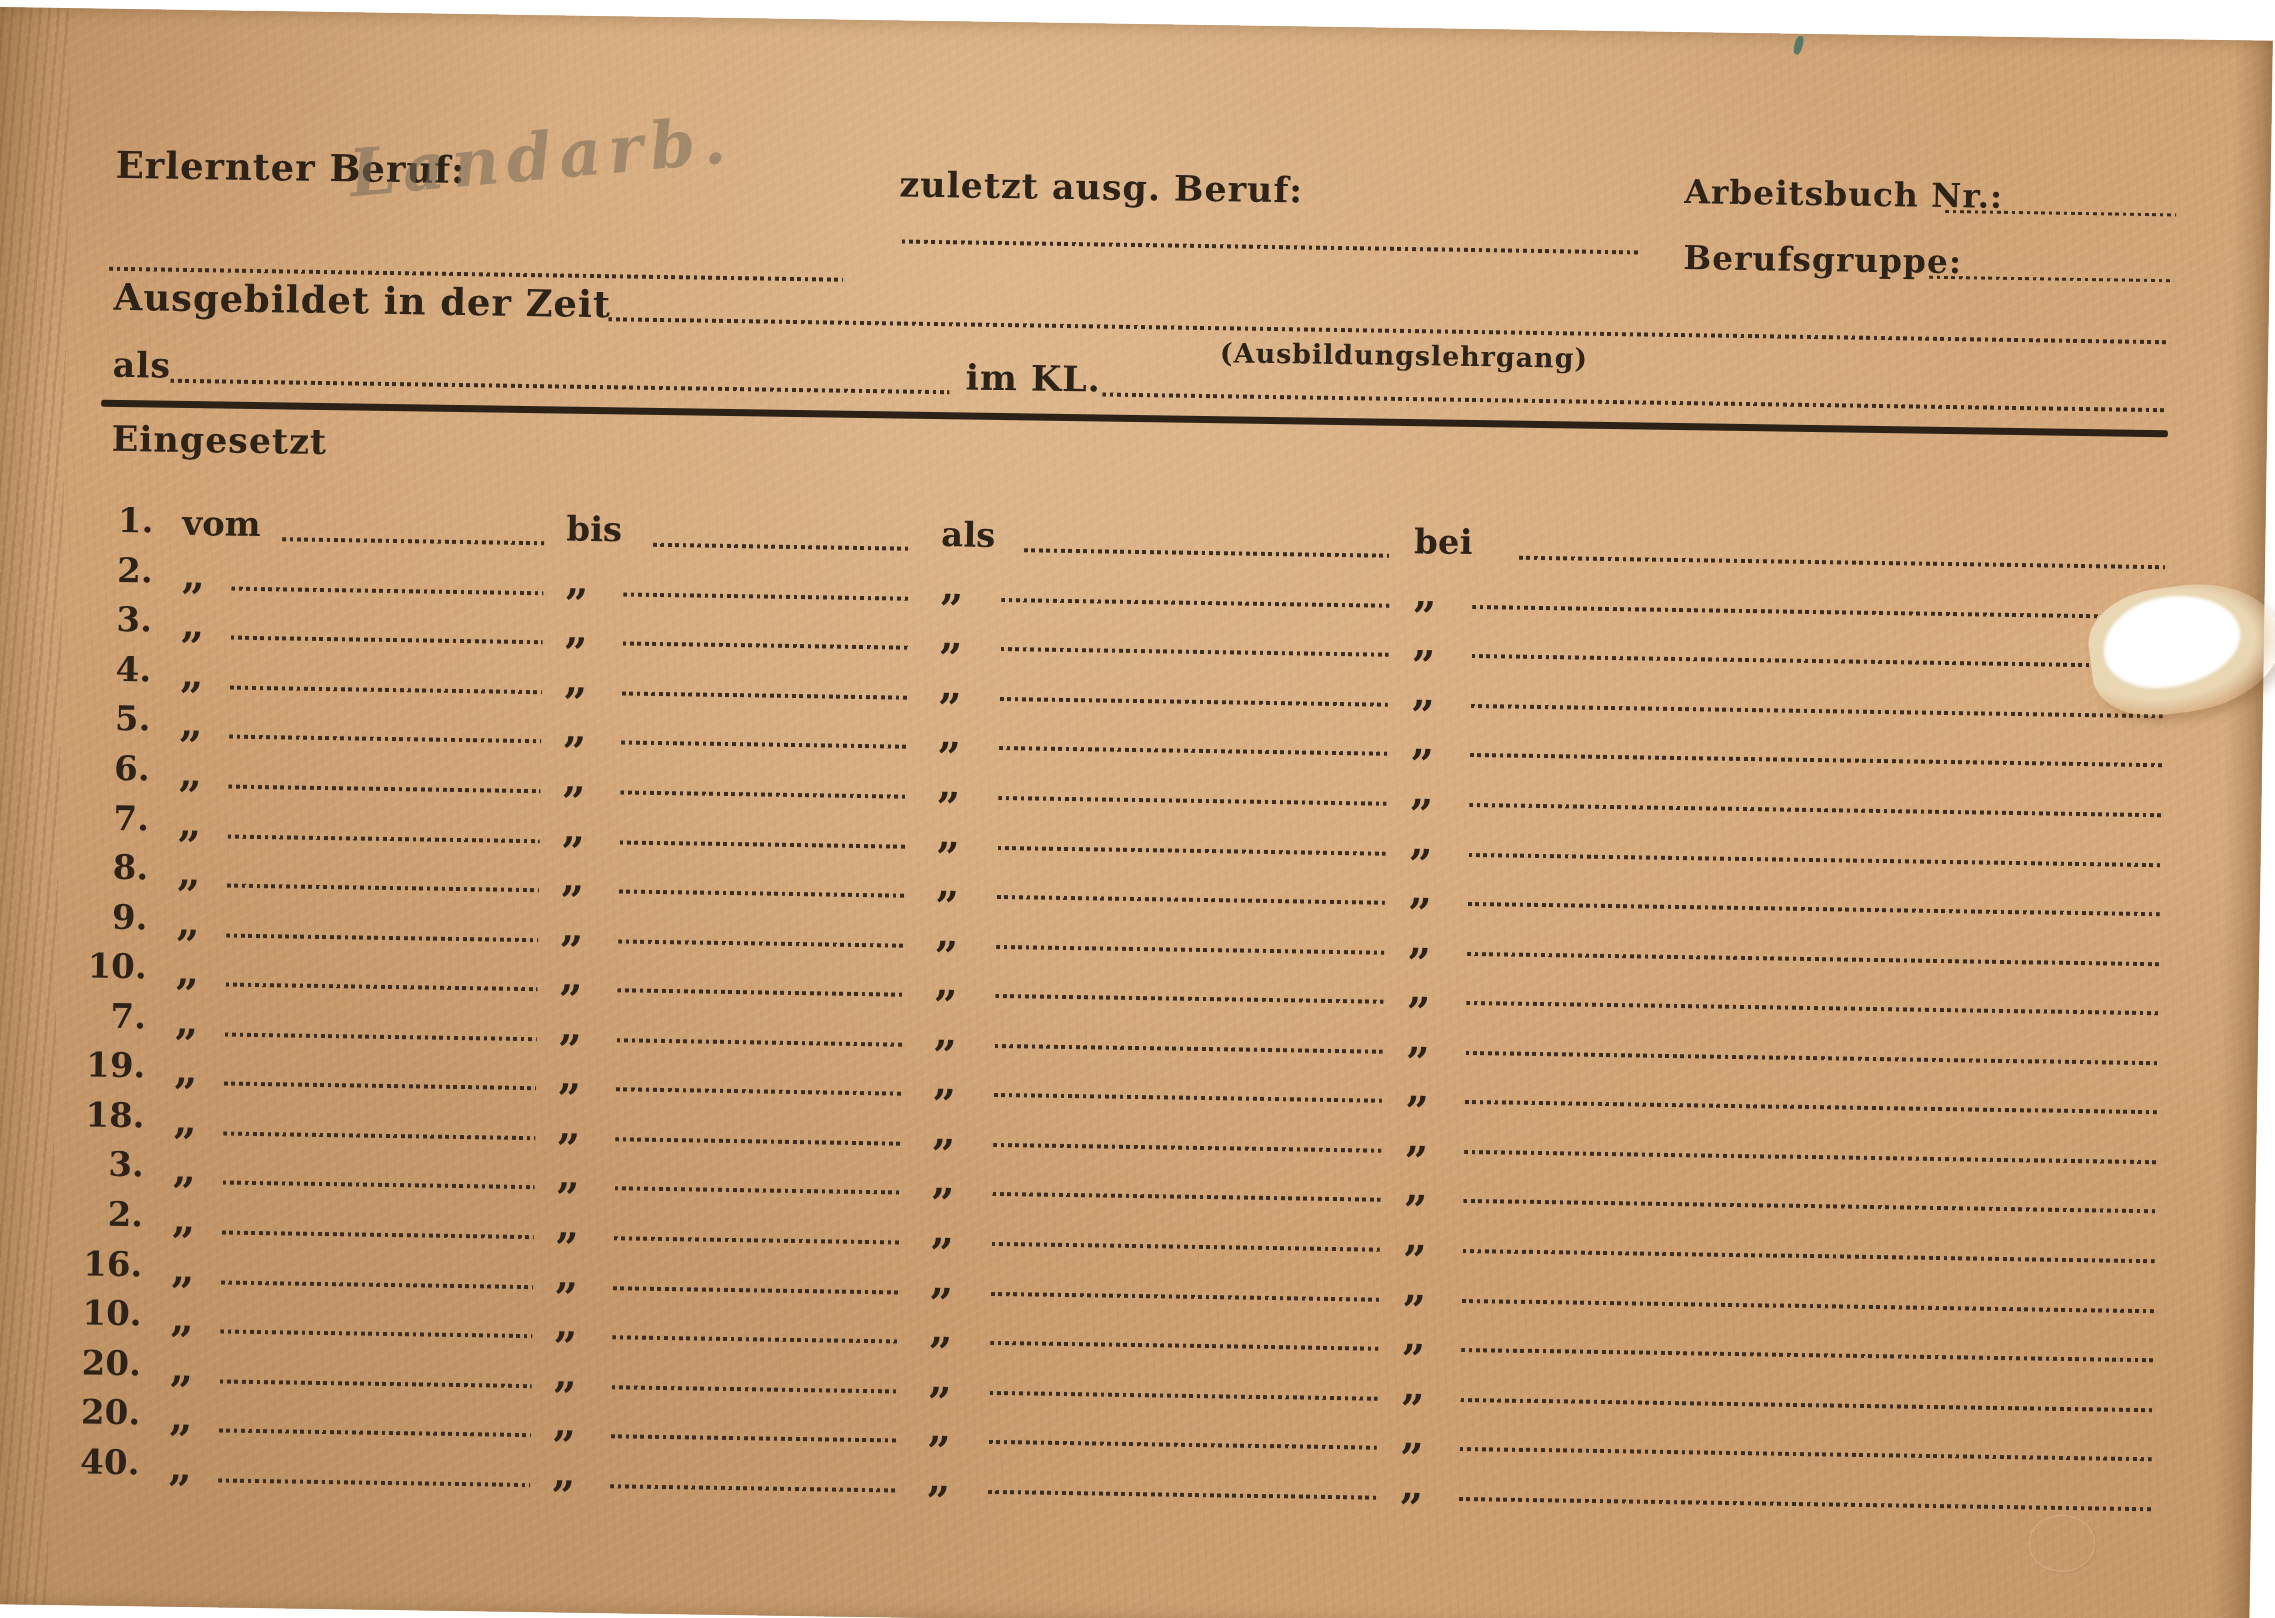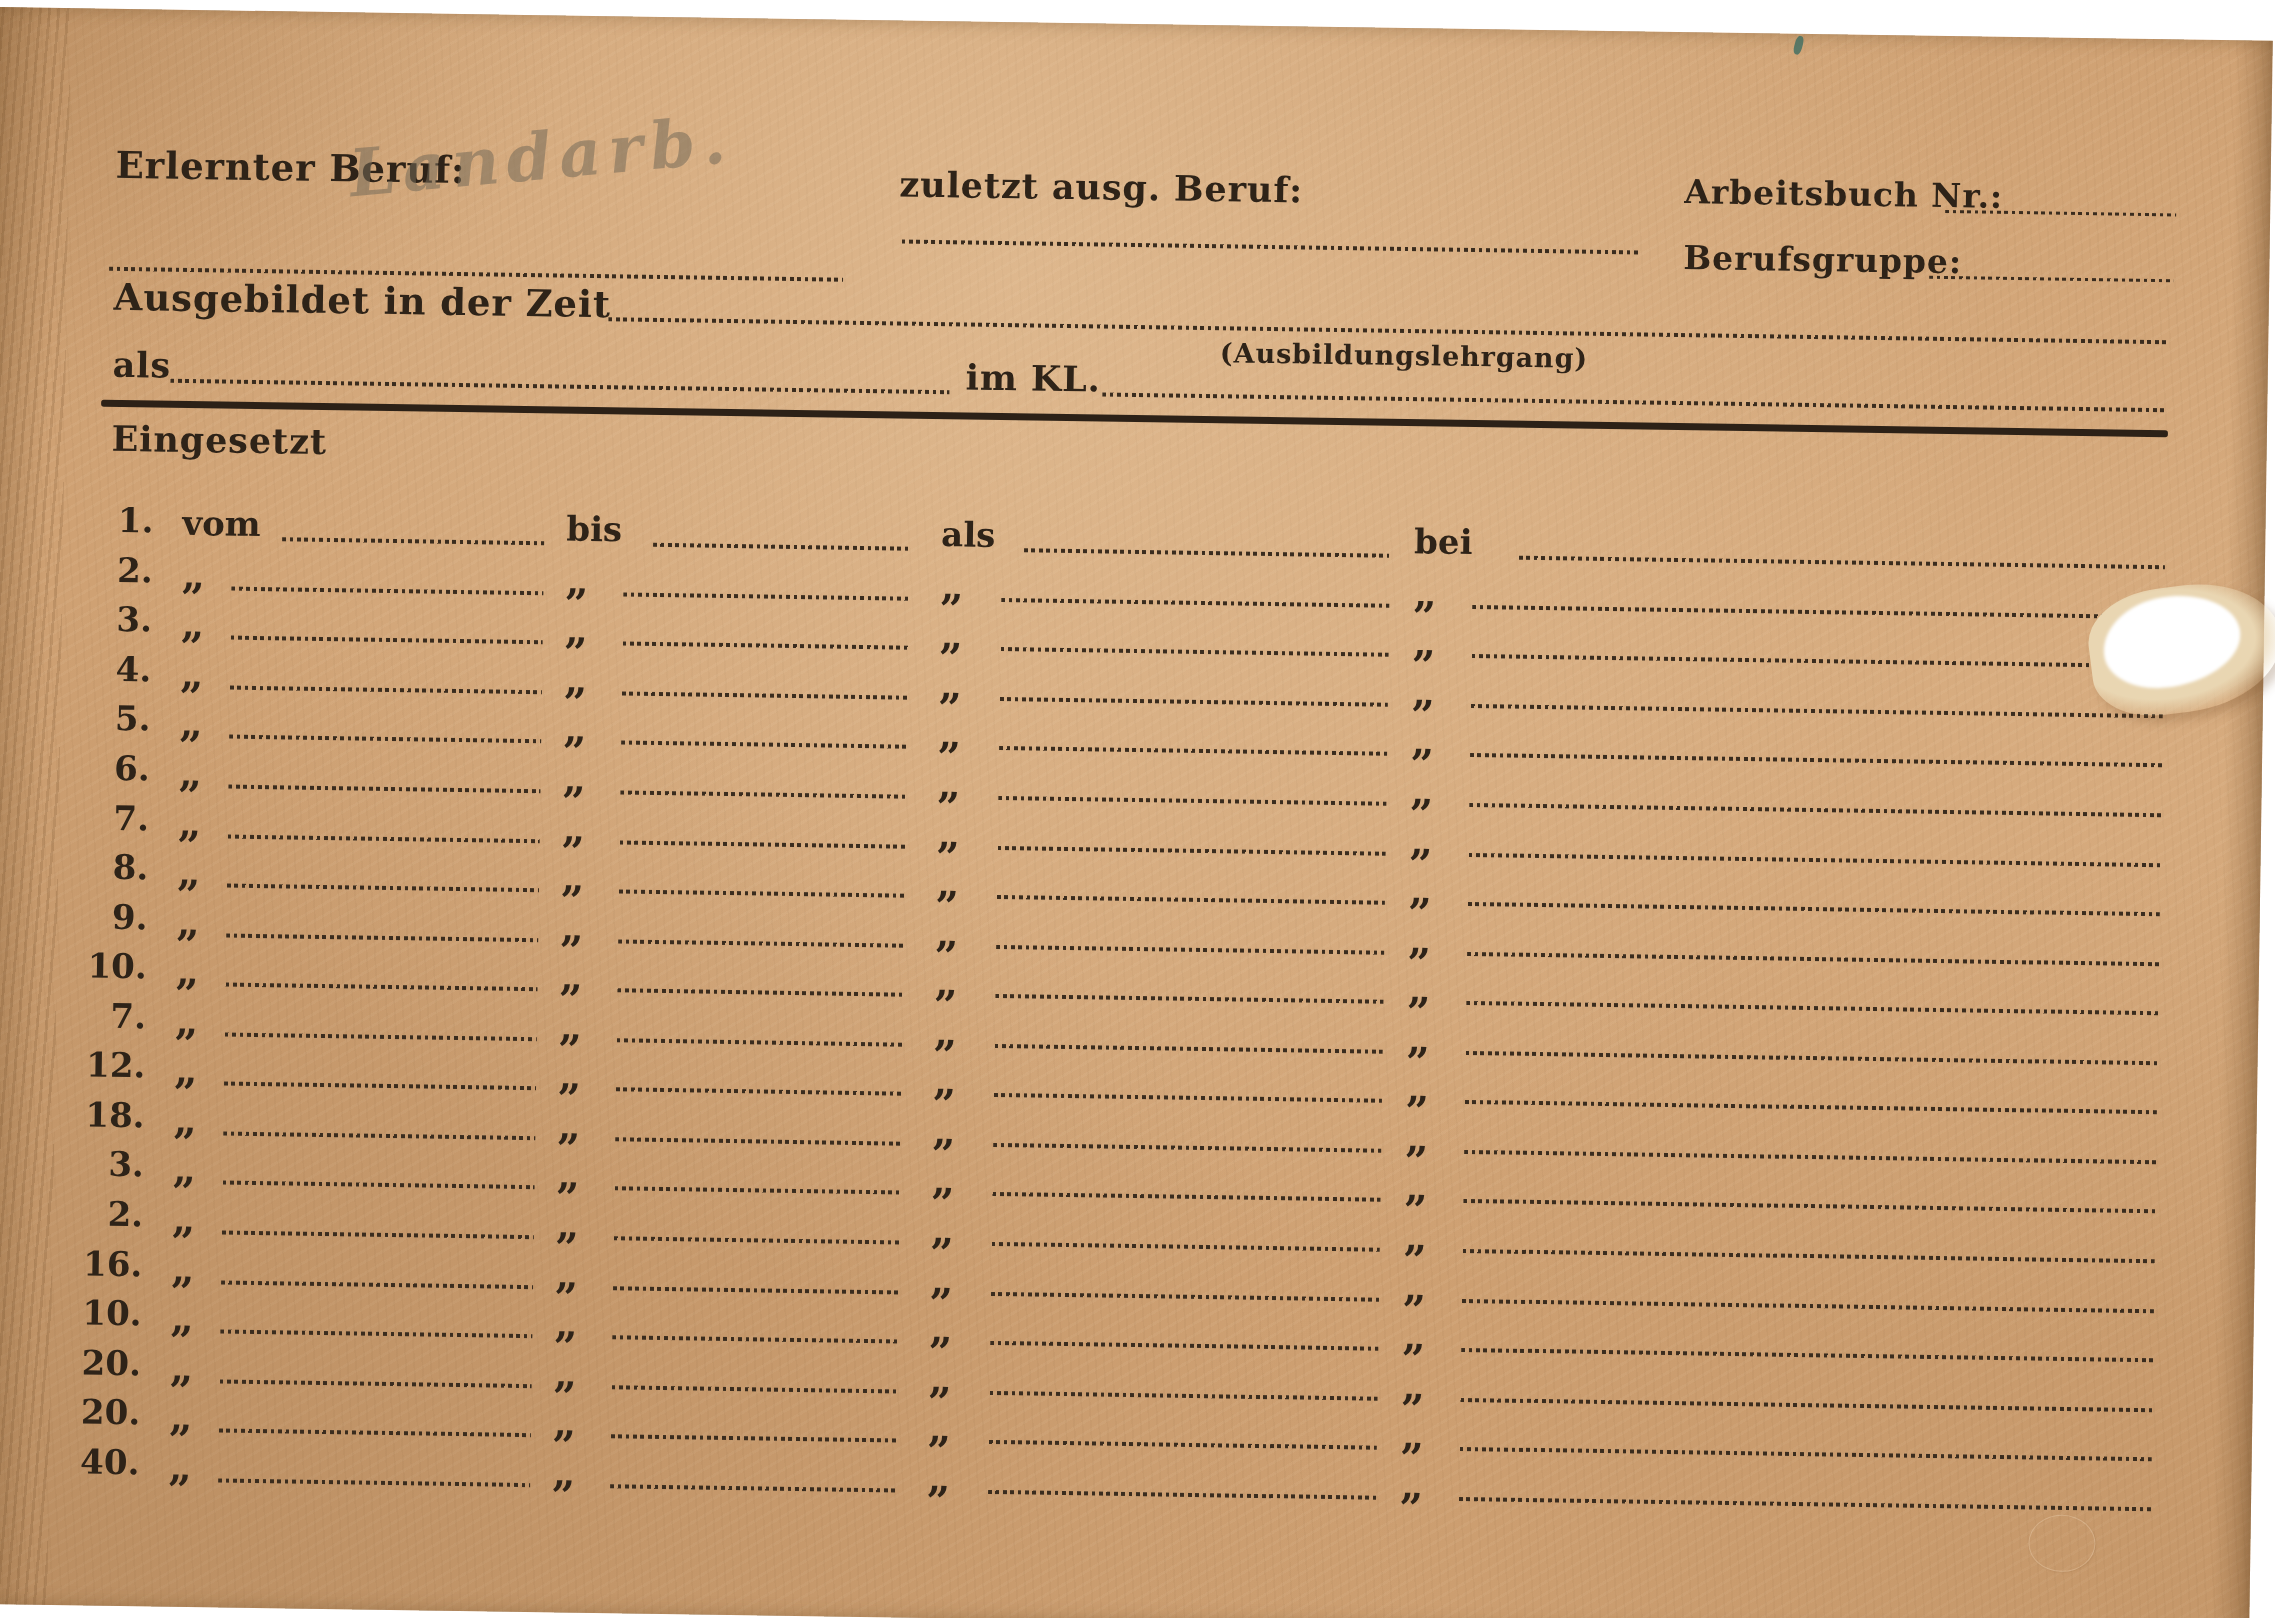--- a/index.html
+++ b/index.html
@@ -235,21 +235,21 @@
         <span class="cell c-dit p-c1">„</span>
         <div class="dl p-l1"></div>
         <span class="cell c-dit p-c2">„</span>
         <div class="dl p-l2"></div>
         <span class="cell c-dit p-c3">„</span>
         <div class="dl p-l3"></div>
         <span class="cell c-dit p-c4">„</span>
         <div class="dl p-l4"></div>
       </div>
       <div class="row" style="top: 1034px;">
-        <span class="cell c-num">12.</span>
+        <span class="cell c-num">19.</span>
         <span class="cell c-dit p-c1">„</span>
         <div class="dl p-l1"></div>
         <span class="cell c-dit p-c2">„</span>
         <div class="dl p-l2"></div>
         <span class="cell c-dit p-c3">„</span>
         <div class="dl p-l3"></div>
         <span class="cell c-dit p-c4">„</span>
         <div class="dl p-l4"></div>
       </div>
       <div class="row" style="top: 1084px;">

